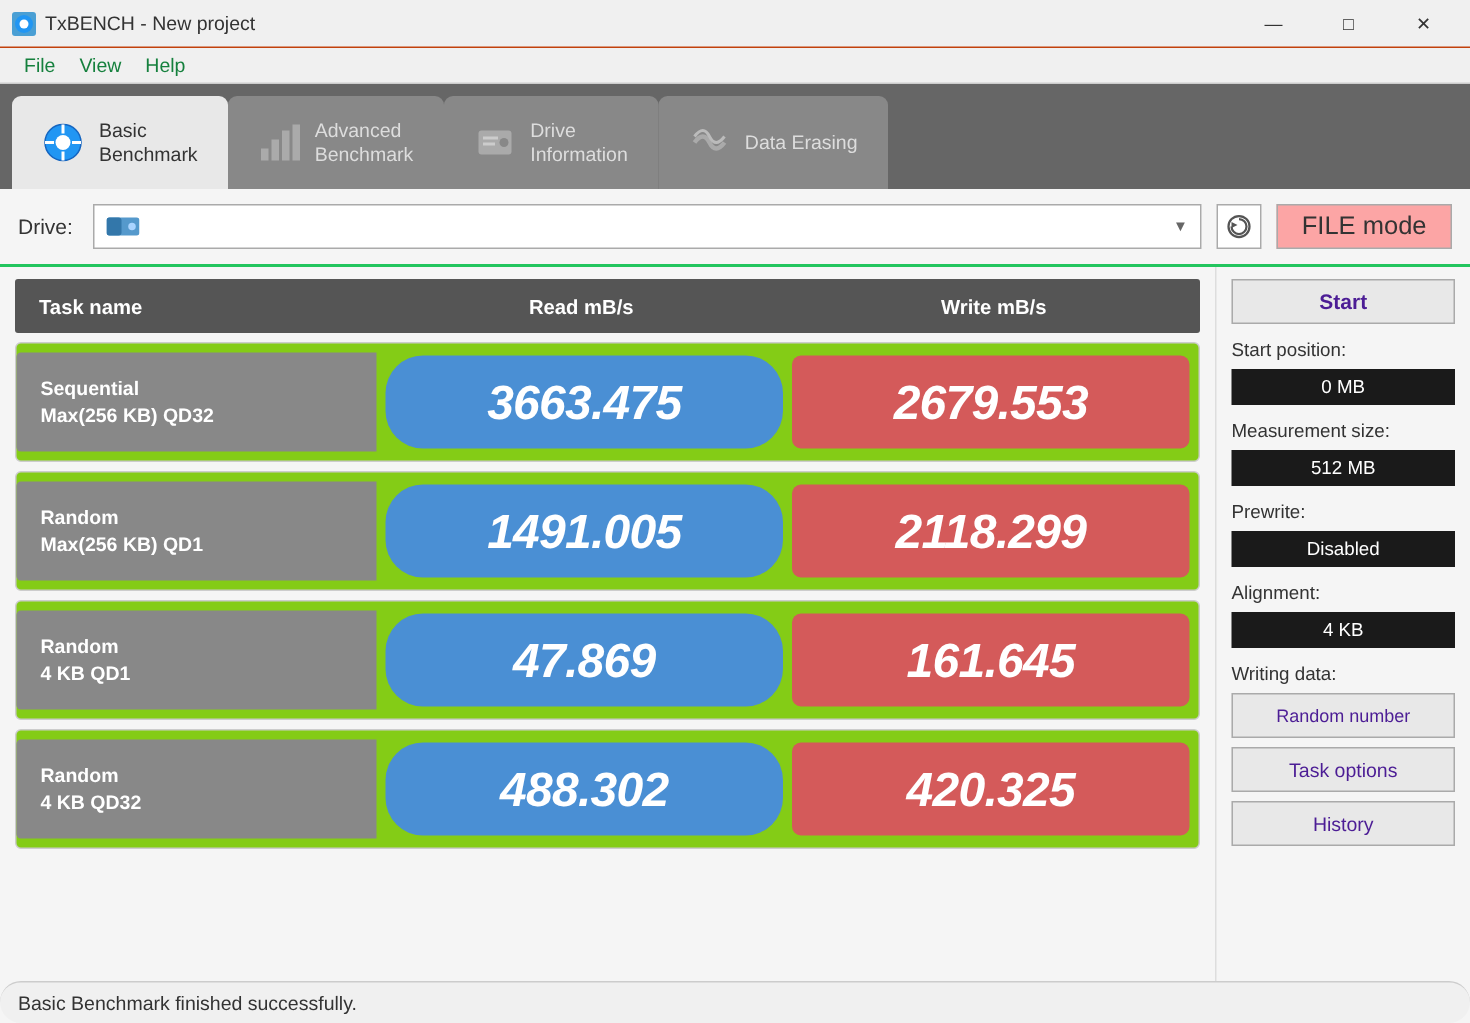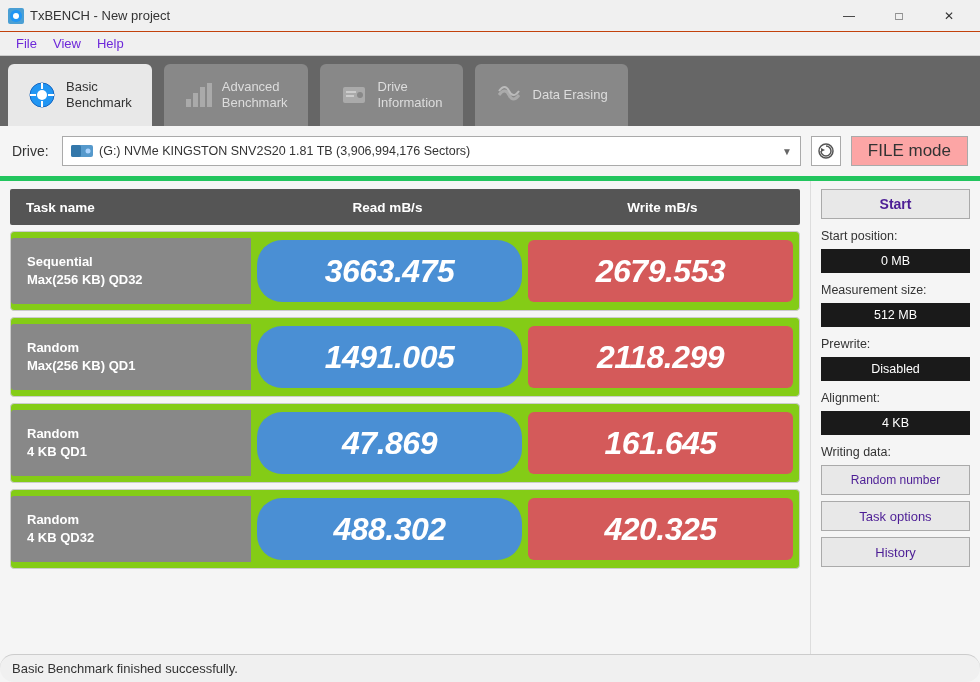--- a/index.html
+++ b/index.html
@@ -49,32 +49,32 @@
       background: #f0f0f0;
       height: 24px;
       display: flex;
       align-items: center;
       padding: 0 8px;
       border-bottom: 1px solid #ccc;
     }
     .menu-item {
       padding: 2px 8px;
       font-size: 13px;
-      color: #6d28d9;
+      color: #15803d;
       cursor: pointer;
     }
 
     
     .tab-bar {
       background: #666;
       height: 70px;
       display: flex;
       align-items: stretch;
       padding: 8px 8px 0 8px;
-      gap: 12px;
+      gap: 0;
     }
     .tab {
       display: flex;
       align-items: center;
       padding: 6px 20px;
       cursor: pointer;
       border-radius: 6px 6px 0 0;
       background: #888;
       color: #ddd;
       font-size: 13px;
@@ -100,21 +100,21 @@
       background: #f5f5f5;
     }
 
     
     .drive-row {
       display: flex;
       align-items: center;
       padding: 10px 12px;
       background: #f5f5f5;
       gap: 10px;
-      border-bottom: 5px solid #22c55e;
+      border-bottom: 2px solid #22c55e;
     }
     .drive-label {
       font-size: 14px;
       color: #333;
       font-weight: 500;
       min-width: 40px;
     }
     .drive-select {
       flex: 1;
       height: 30px;
@@ -357,21 +357,20 @@
     <span class="drive-label">Drive:</span>
     <div class="drive-select">
       <span style="display:flex;align-items:center;gap:6px;">
         <span>
           <svg width="22" height="16" viewBox="0 0 22 16">
             <rect x="0" y="2" width="22" height="12" rx="2" fill="#5599cc"></rect>
             <rect x="0" y="2" width="10" height="12" rx="2" fill="#3377aa"></rect>
             <circle cx="17" cy="8" r="2.5" fill="#aad4ff"></circle>
           </svg>
         </span>
-        <span style="font-size:12.5px;">(G:) NVMe KINGSTON SNV2S20  1.81 TB (3,906,994,176 Sectors)</span>
       </span>
       <span class="drive-select-arrow">▼</span>
     </div>
     <div class="drive-info-btn">
       <svg width="18" height="18" viewBox="0 0 18 18">
         <circle cx="9" cy="9" r="7" stroke="#555" stroke-width="1.5" fill="none"></circle>
         <path d="M9 4 A5 5 0 1 1 4 9" stroke="#555" stroke-width="1.5" fill="none"></path>
         <polygon points="4,6 4,10 8,8" fill="#555"></polygon>
       </svg>
     </div>

